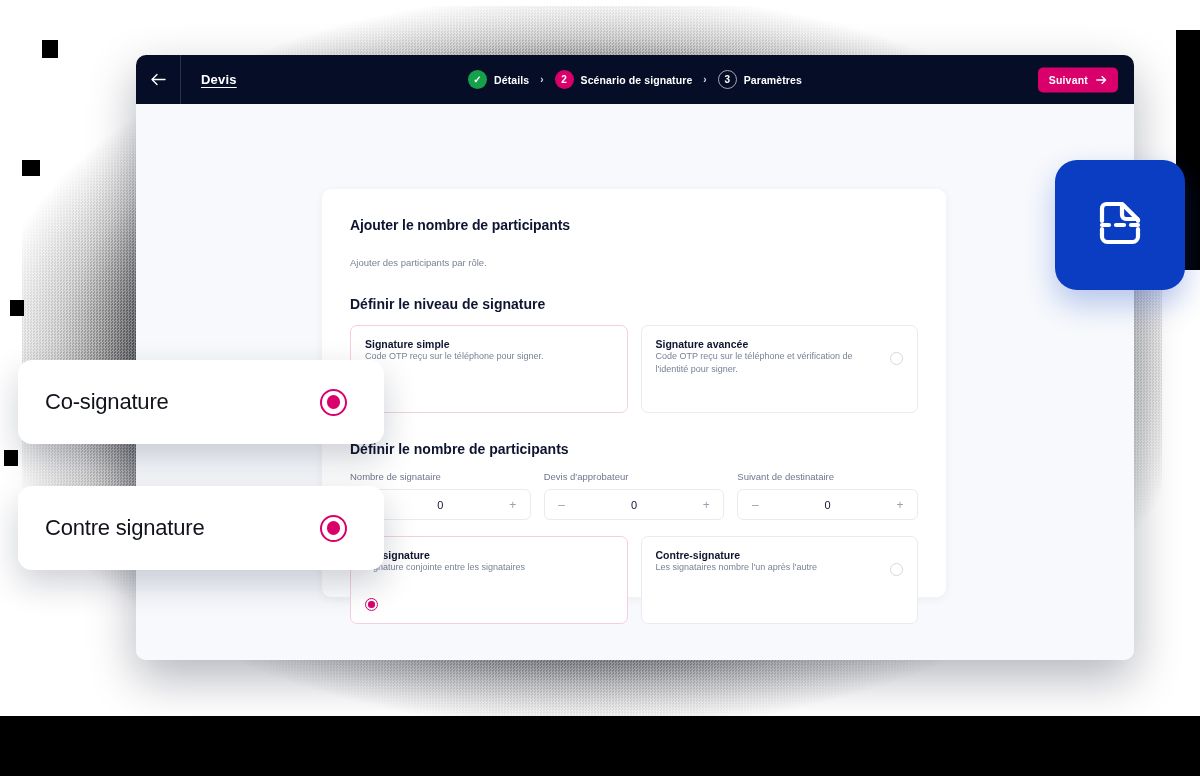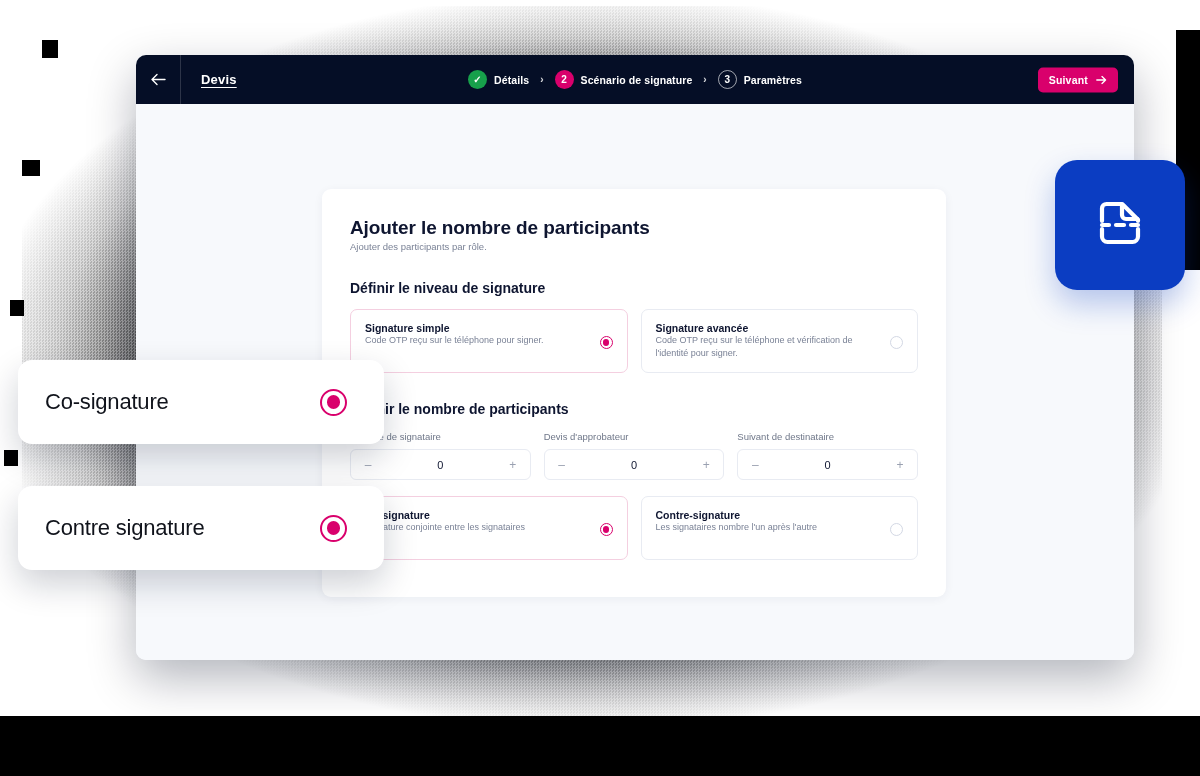--- a/index.html
+++ b/index.html
@@ -152,27 +152,27 @@
     top: 85px;
     width: 624px;
     height: 408px;
     background: #ffffff;
     border-radius: 9px;
     box-shadow: 0 2px 10px rgba(16, 30, 70, 0.055);
     padding: 28px 28px 0 28px;
   }
 
   .card-title {
-    font-size: 19px;
+    font-size: 14px;
     font-weight: 700;
     color: #0e1530;
     letter-spacing: -0.1px;
   }
   .card-sub {
-    margin-top: 2px;
+    margin-top: 24px;
     font-size: 9.5px;
     color: #7a8296;
   }
 
   .section-label {
     margin-top: 28px;
     font-size: 14px;
     font-weight: 700;
     color: #0e1530;
   }
@@ -188,21 +188,21 @@
     background: #ffffff;
     border: 1px solid #e8ebf2;
     border-radius: 7px;
     padding: 12px 14px;
     display: flex;
     align-items: flex-start;
     justify-content: space-between;
     gap: 10px;
     cursor: pointer;
   }
-  .option-card.selected { border-color: #f4cfe0; }
+  .option-card.selected { border-color: #f4cfe0; flex-direction: column; }
   .option-text { flex: 1; }
   .option-title {
     font-size: 10.5px;
     font-weight: 700;
     color: #0e1530;
   }
   .option-desc {
     font-size: 9px;
     color: #7a8296;
     line-height: 1.45;

